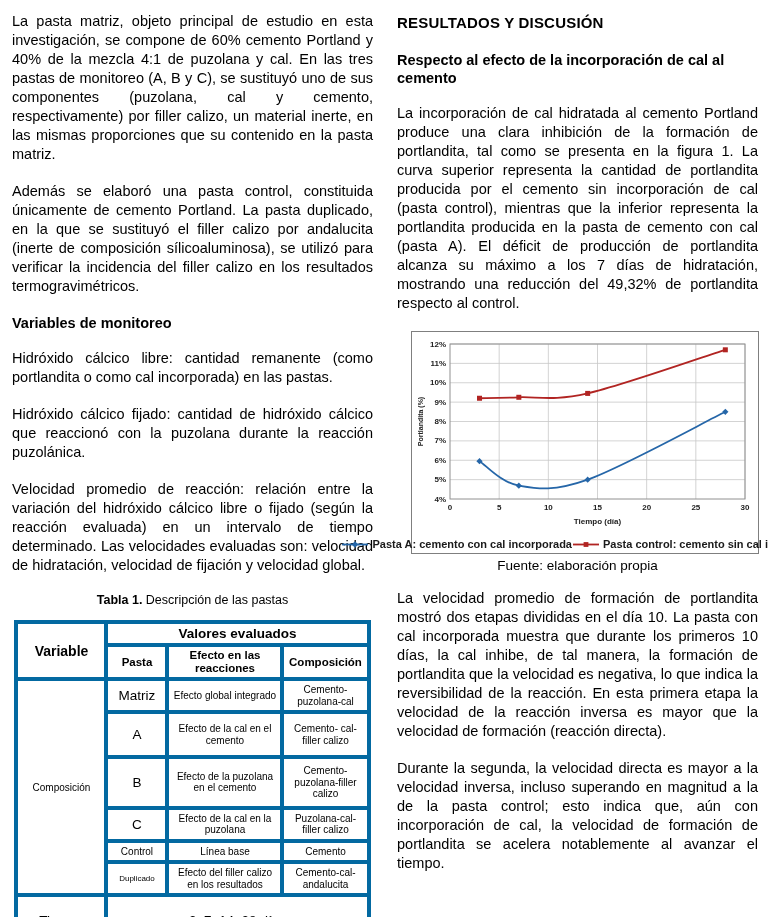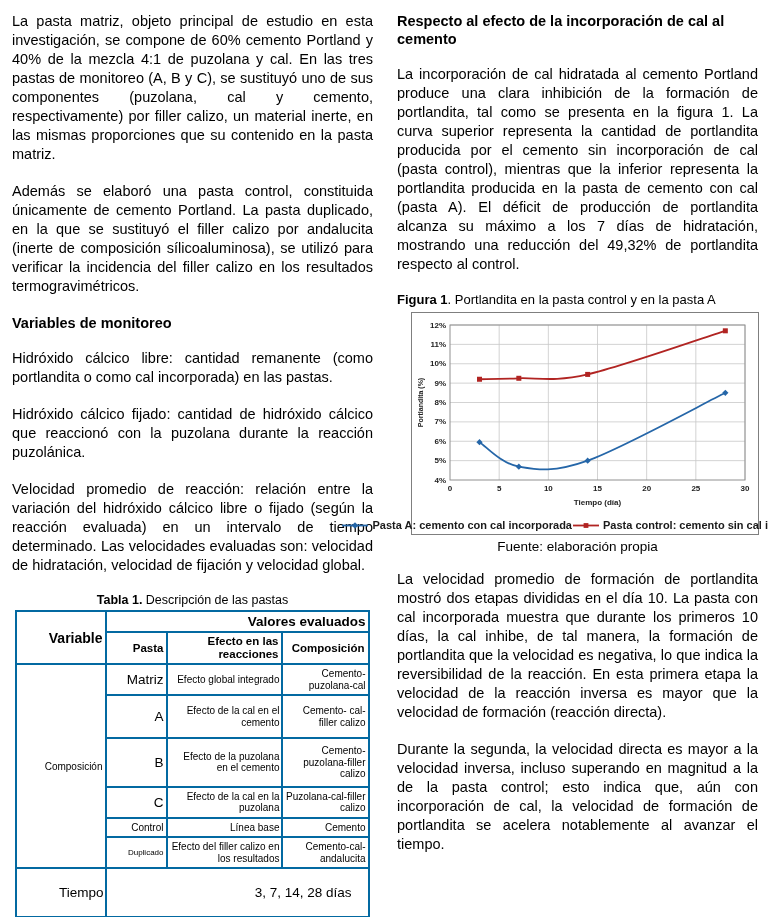--- a/index.html
+++ b/index.html
@@ -4,24 +4,24 @@
 <style>
   html,body{margin:0;padding:0;background:#fff;}
   body{font-family:"Liberation Sans","DejaVu Sans",sans-serif;color:#000;}
   .page{width:768px;height:917px;box-sizing:border-box;padding:12px 10px 0 12px;
         display:grid;grid-template-columns:1fr 1fr;column-gap:24px;overflow:hidden;background:#fff;}
   .col{min-width:0;}
   h1{font-size:15px;font-weight:bold;margin:2px 0 20px;letter-spacing:.2px;}
   h2{font-size:14.5px;font-weight:bold;margin:0 0 17px;line-height:18px;}
   p{font-size:14.5px;line-height:19px;text-align:justify;margin:0 0 18px;}
   
-  .tbl-caption{text-align:center;font-size:12.5px;margin:0 0 3px;}
+  .tbl-caption{text-align:center;font-size:12.5px;margin:0 0 13px;}
   .tbl-caption .b{font-weight:bold;}
   table{border-collapse:collapse;width:352px;margin:0 auto;table-layout:fixed;}
-  th,td{border:2px solid #0369a1;text-align:right;vertical-align:middle;padding:2px 3px;box-sizing:border-box;}
+  th,td{border:4px solid #0369a1;text-align:center;vertical-align:middle;padding:2px 3px;box-sizing:border-box;}
   col.c-var{width:90px;} col.c-pasta{width:61px;} col.c-efecto{width:115px;} col.c-comp{width:86px;}
   th.h-variable{font-size:14px;}
   th.h-valores{font-size:13.5px;padding:2px;}
   th.h-sub{font-size:11.5px;line-height:13px;}
   td.var-cell{font-size:10px;}
   td.pasta-lg{font-size:13.5px;}
   td.pasta-md{font-size:10px;}
   td.pasta-sm{font-size:8px;}
   td.small{font-size:10px;line-height:11.5px;padding:3px 2px;}
   tr.r-a td.small{padding:9px 2px;}
@@ -107,24 +107,24 @@
         <tr>
           <td class="tiempo-l">Tiempo</td>
           <td class="tiempo-v" colspan="3">3, 7, 14, 28 días</td>
         </tr>
       </tbody>
     </table>
 
   </section>
 
   <section class="col">
+    <h1>RESULTADOS Y DISCUSIÓN</h1>
     <h2>Respecto al efecto de la incorporación de cal al cemento</h2>
     <p>La incorporación de cal hidratada al cemento Portland produce una clara  inhibición de la formación de portlandita, tal como se presenta en la figura 1. La curva superior representa la cantidad de portlandita producida por el cemento sin incorporación de cal (pasta control), mientras que la inferior representa la portlandita producida en la pasta de cemento con cal (pasta A). El déficit de producción de portlandita alcanza su máximo a los 7 días de hidratación, mostrando una reducción del 49,32% de portlandita respecto al control.</p>
 
-    <div class="fig-caption"><span class="b">Figura 1</span><span>. Portlandita en la pasta control y en la pasta A</span></div>
 
     <div class="figure-box">
       <div id="chart"><svg viewBox="0 0 340 196" width="340" height="196">
             <line x1="85.16666666666666" y1="162" x2="85.16666666666666" y2="7" stroke="#c8c8c8" stroke-width="0.8"></line>
             <line x1="134.33333333333331" y1="162" x2="134.33333333333331" y2="7" stroke="#c8c8c8" stroke-width="0.8"></line>
             <line x1="183.5" y1="162" x2="183.5" y2="7" stroke="#c8c8c8" stroke-width="0.8"></line>
             <line x1="232.66666666666666" y1="162" x2="232.66666666666666" y2="7" stroke="#c8c8c8" stroke-width="0.8"></line>
             <line x1="281.83333333333337" y1="162" x2="281.83333333333337" y2="7" stroke="#c8c8c8" stroke-width="0.8"></line>
             <line x1="331" y1="162" x2="331" y2="7" stroke="#c8c8c8" stroke-width="0.8"></line>
             <line x1="36" y1="142.625" x2="331" y2="142.625" stroke="#c8c8c8" stroke-width="0.8"></line>

